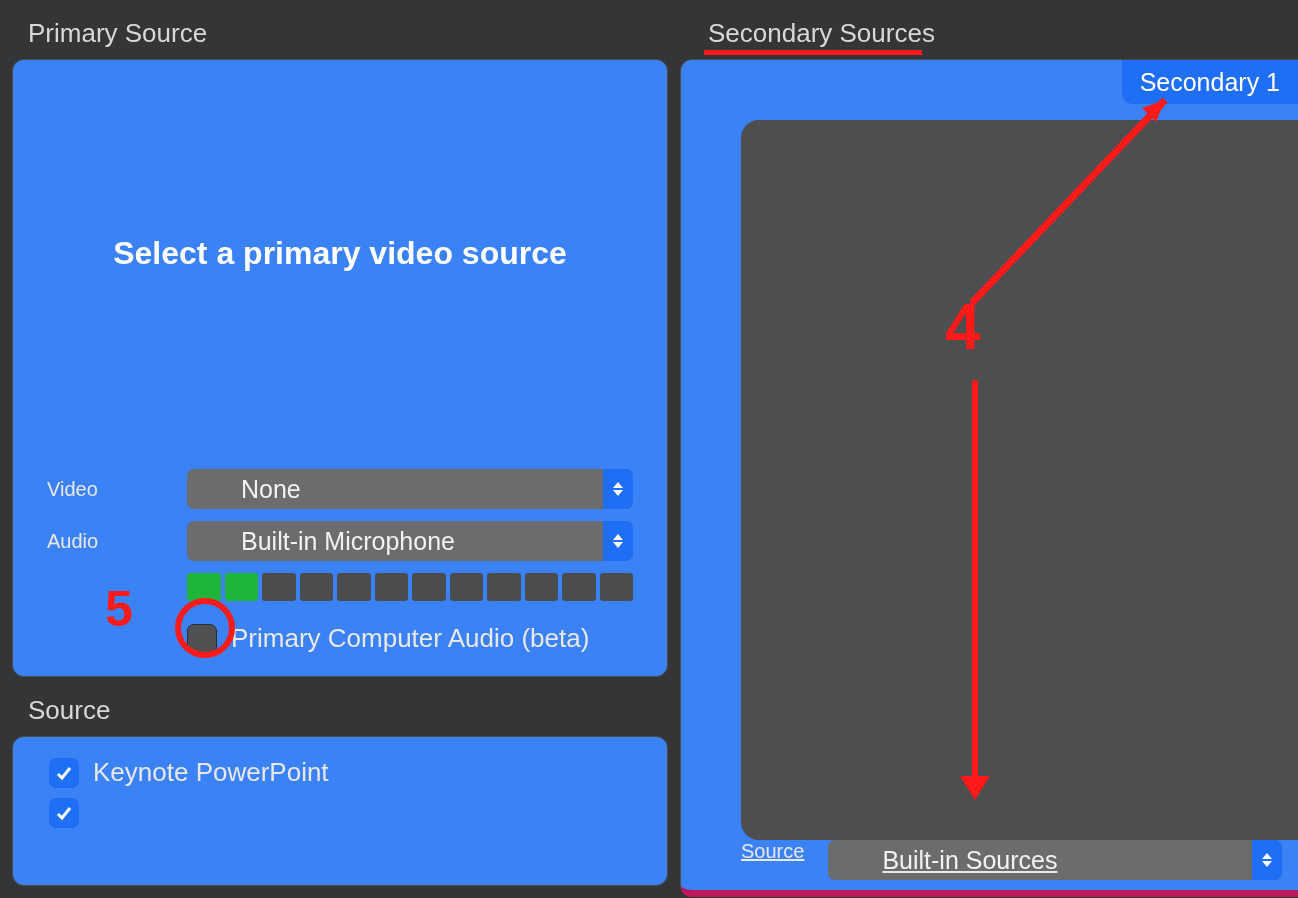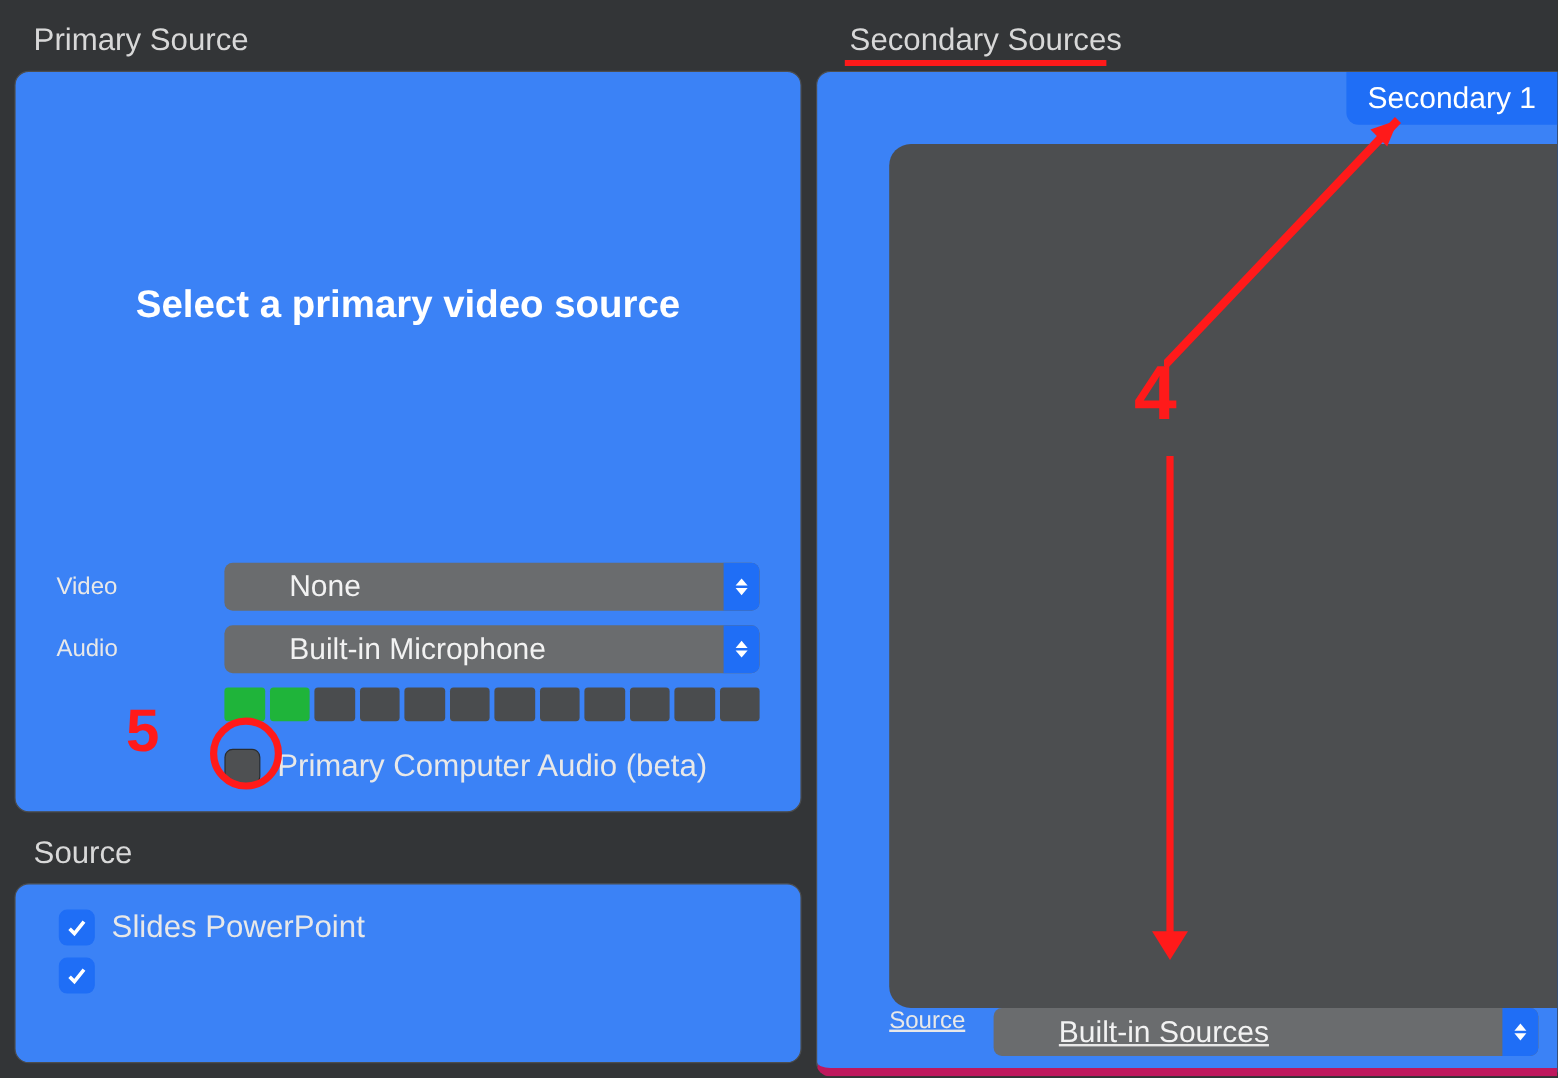--- a/index.html
+++ b/index.html
@@ -270,21 +270,21 @@
   </div>
 
   <div class="section-title">Source</div>
   <div class="panel slides-panel" id="slides-panel">
       <div class="checkbox-row">
         <div class="cbox checked">
           <svg width="18" height="18" viewBox="0 0 18 18">
             <polyline points="3,10 7,14 15,4" fill="none" stroke="#fff" stroke-width="3"></polyline>
           </svg>
         </div>
-        <div class="cb-label">Slides PowerPoint</div>
+        <div class="cb-label">Keynote PowerPoint</div>
       </div>
       <div class="checkbox-row">
         <div class="cbox checked">
           <svg width="18" height="18" viewBox="0 0 18 18">
             <polyline points="3,10 7,14 15,4" fill="none" stroke="#fff" stroke-width="3"></polyline>
           </svg>
         </div>
       </div>
     </div>
 </div>

